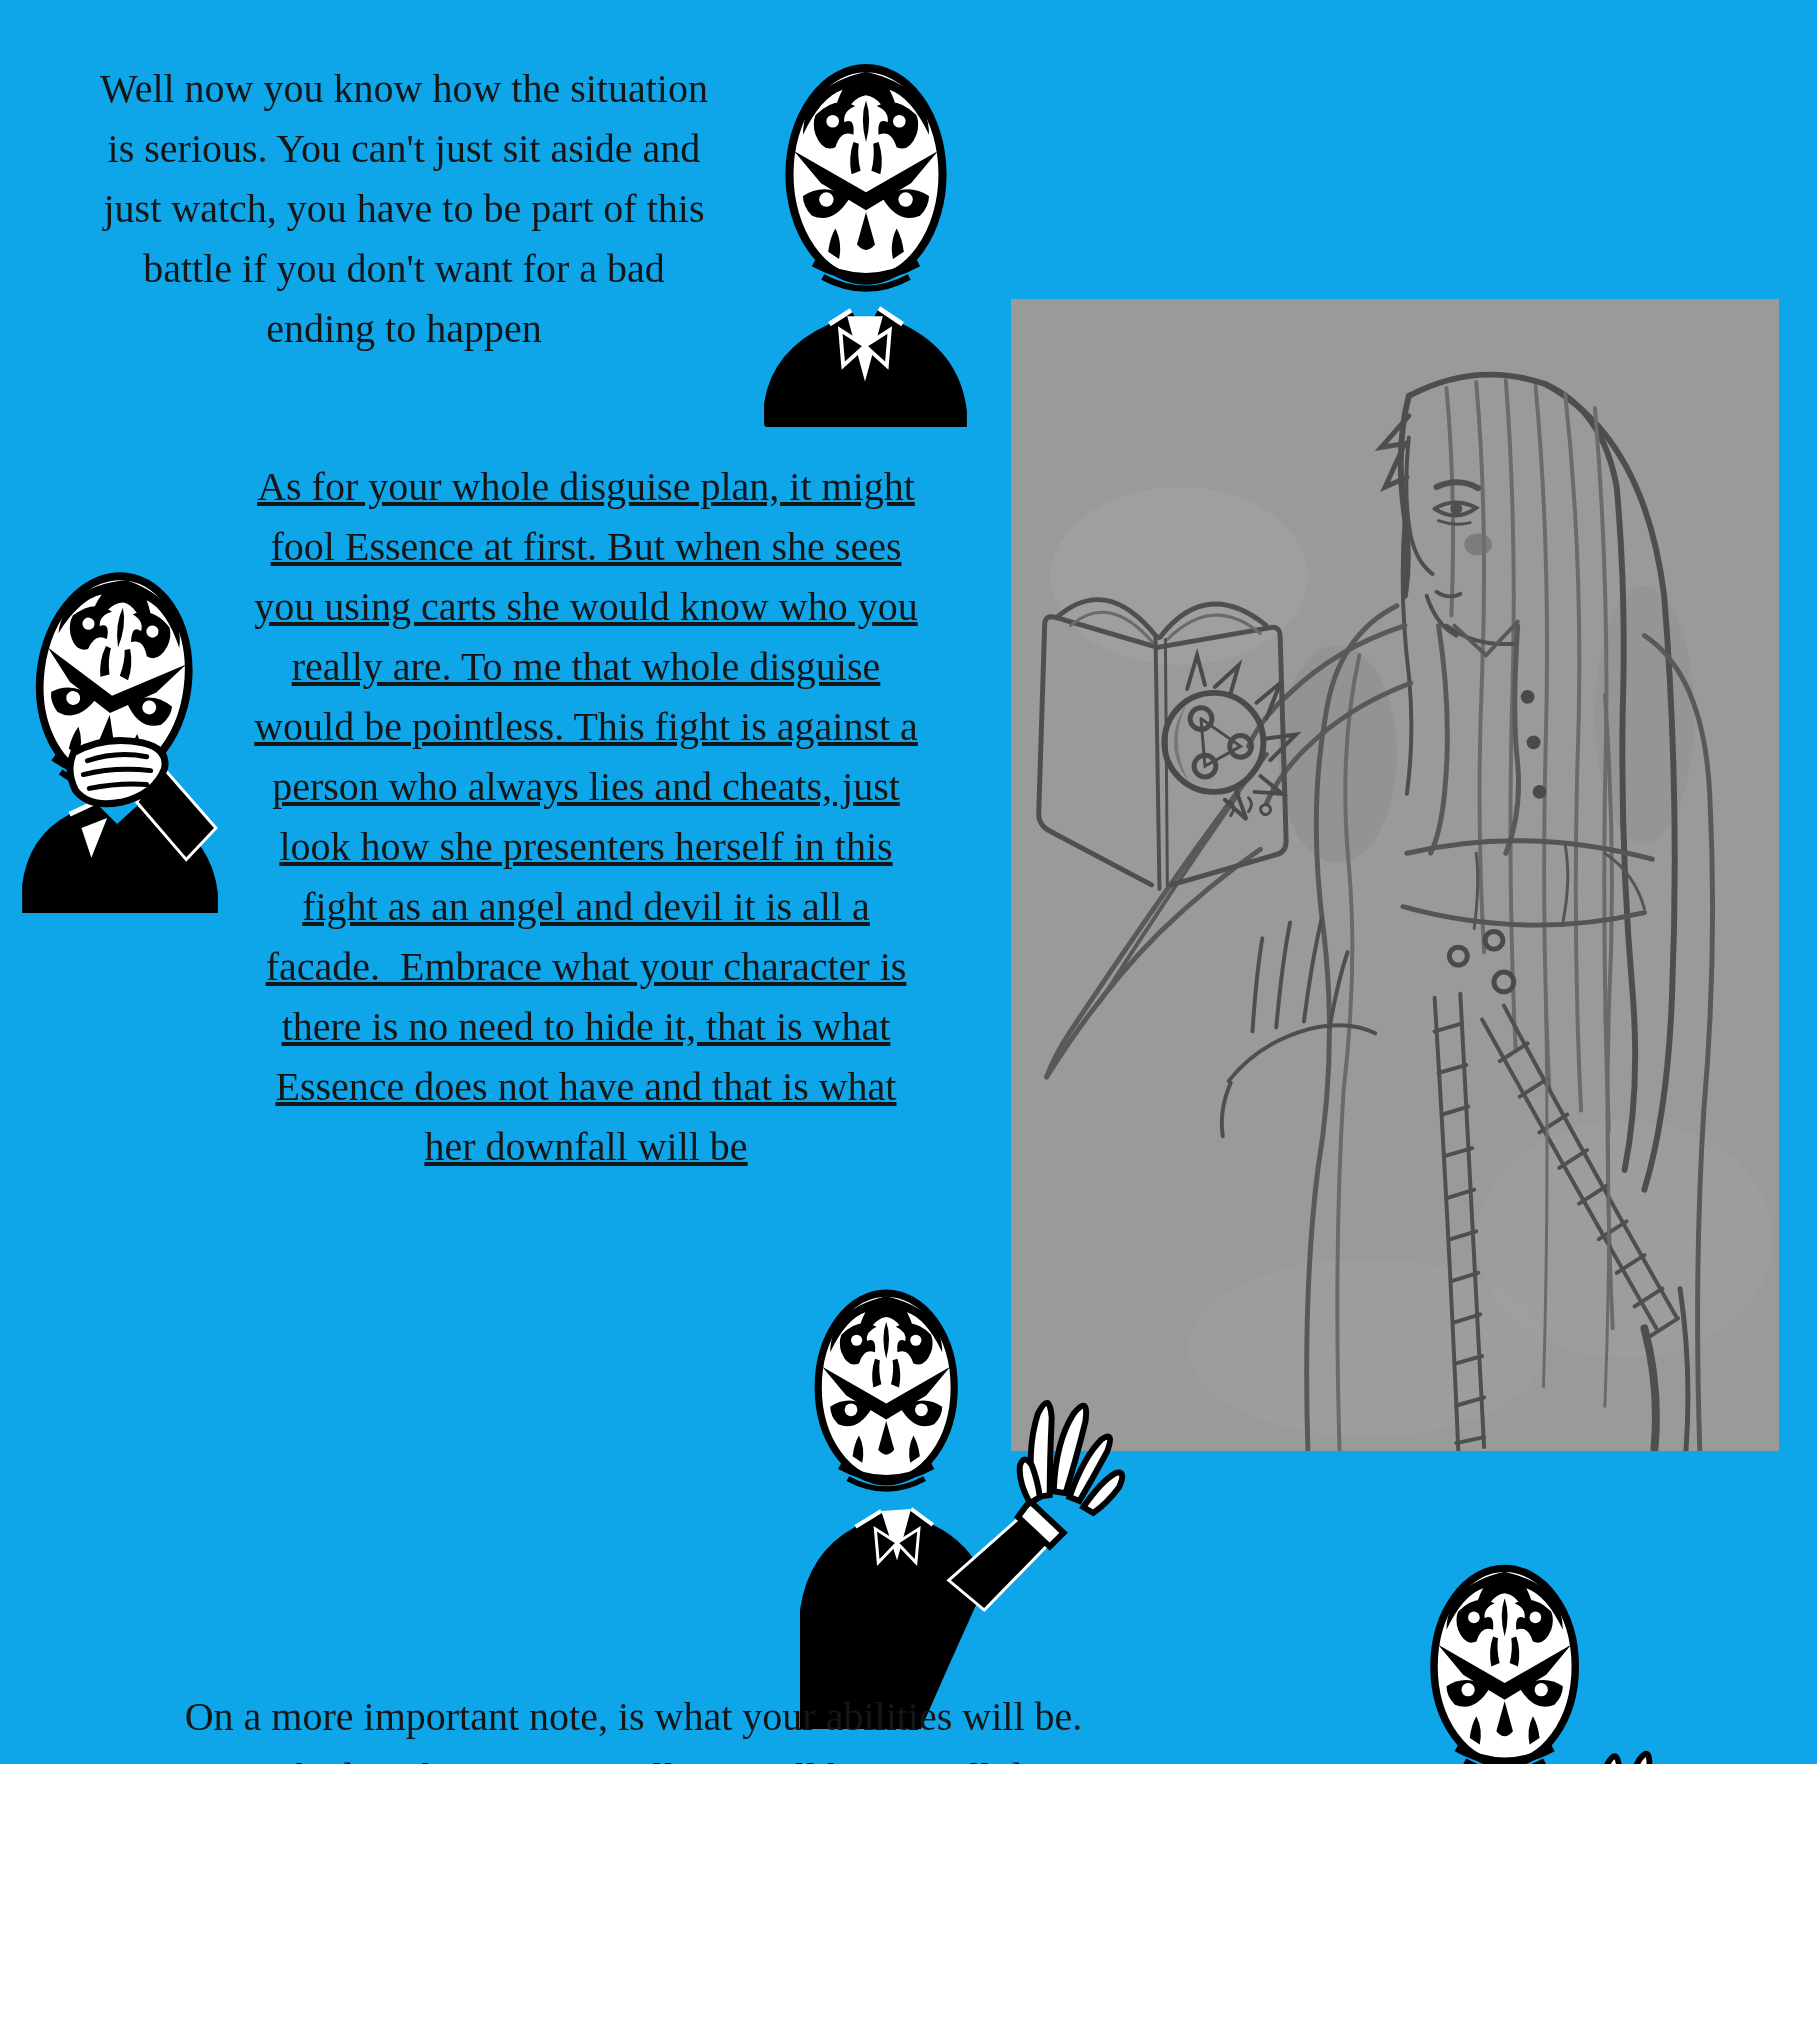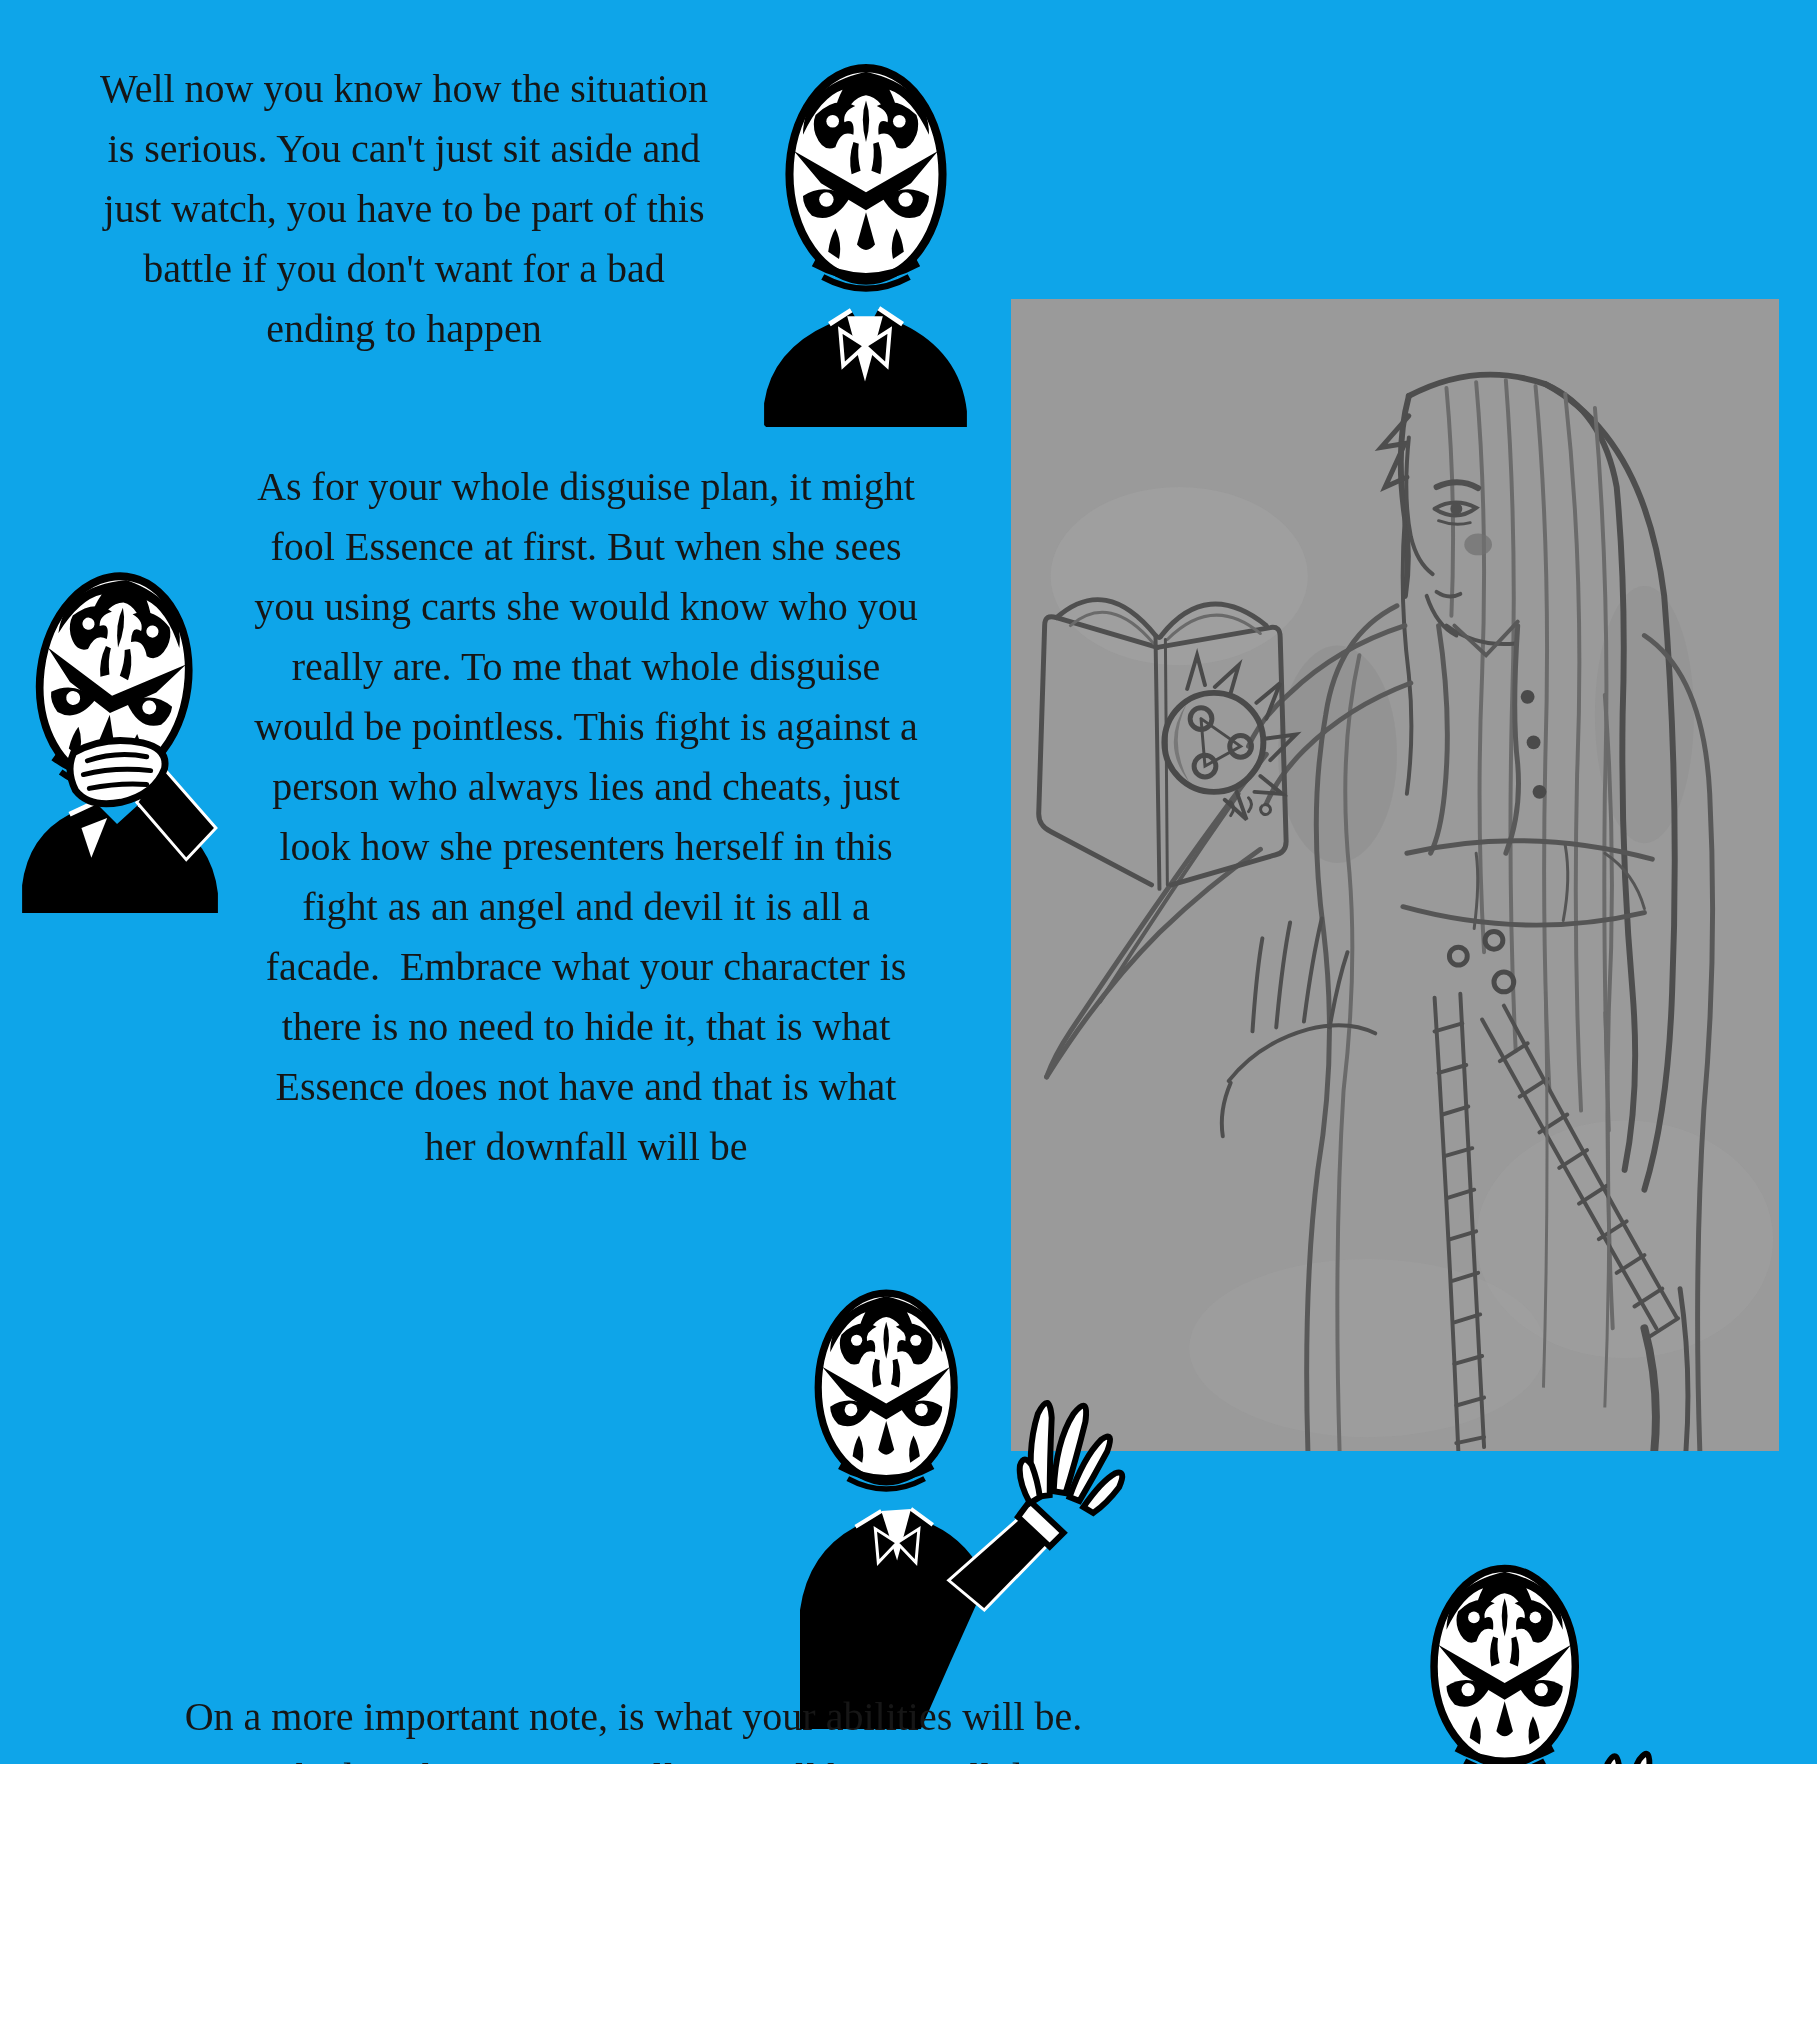--- a/index.html
+++ b/index.html
@@ -14,21 +14,21 @@
   }
   .para {
     position: absolute;
     text-align: center;
     white-space: pre-line;
     font-size: 40px;
     line-height: 60px;
     color: #161616;
   }
   .p1 { left: 28px;  top: 59px;   width: 752px; }
-  .p2 { left: 166px; top: 457px;  width: 840px; }
+  .p2 { left: 166px; top: 457px;  width: 840px; text-decoration: underline; }
   .p3 { left: 28px;  top: 1279px; width: 752px; }
   .p4 { left: 111px; top: 1686px; width: 1045px; line-height: 61px; }
   .fig { position: absolute; }
   .fig svg { display: block; width: 100%; height: 100%; }
   .illustration {
     position: absolute;
     left: 1011px; top: 299px;
     width: 768px; height: 1152px;
   }
   .illustration svg { display: block; width: 100%; height: 100%; }

